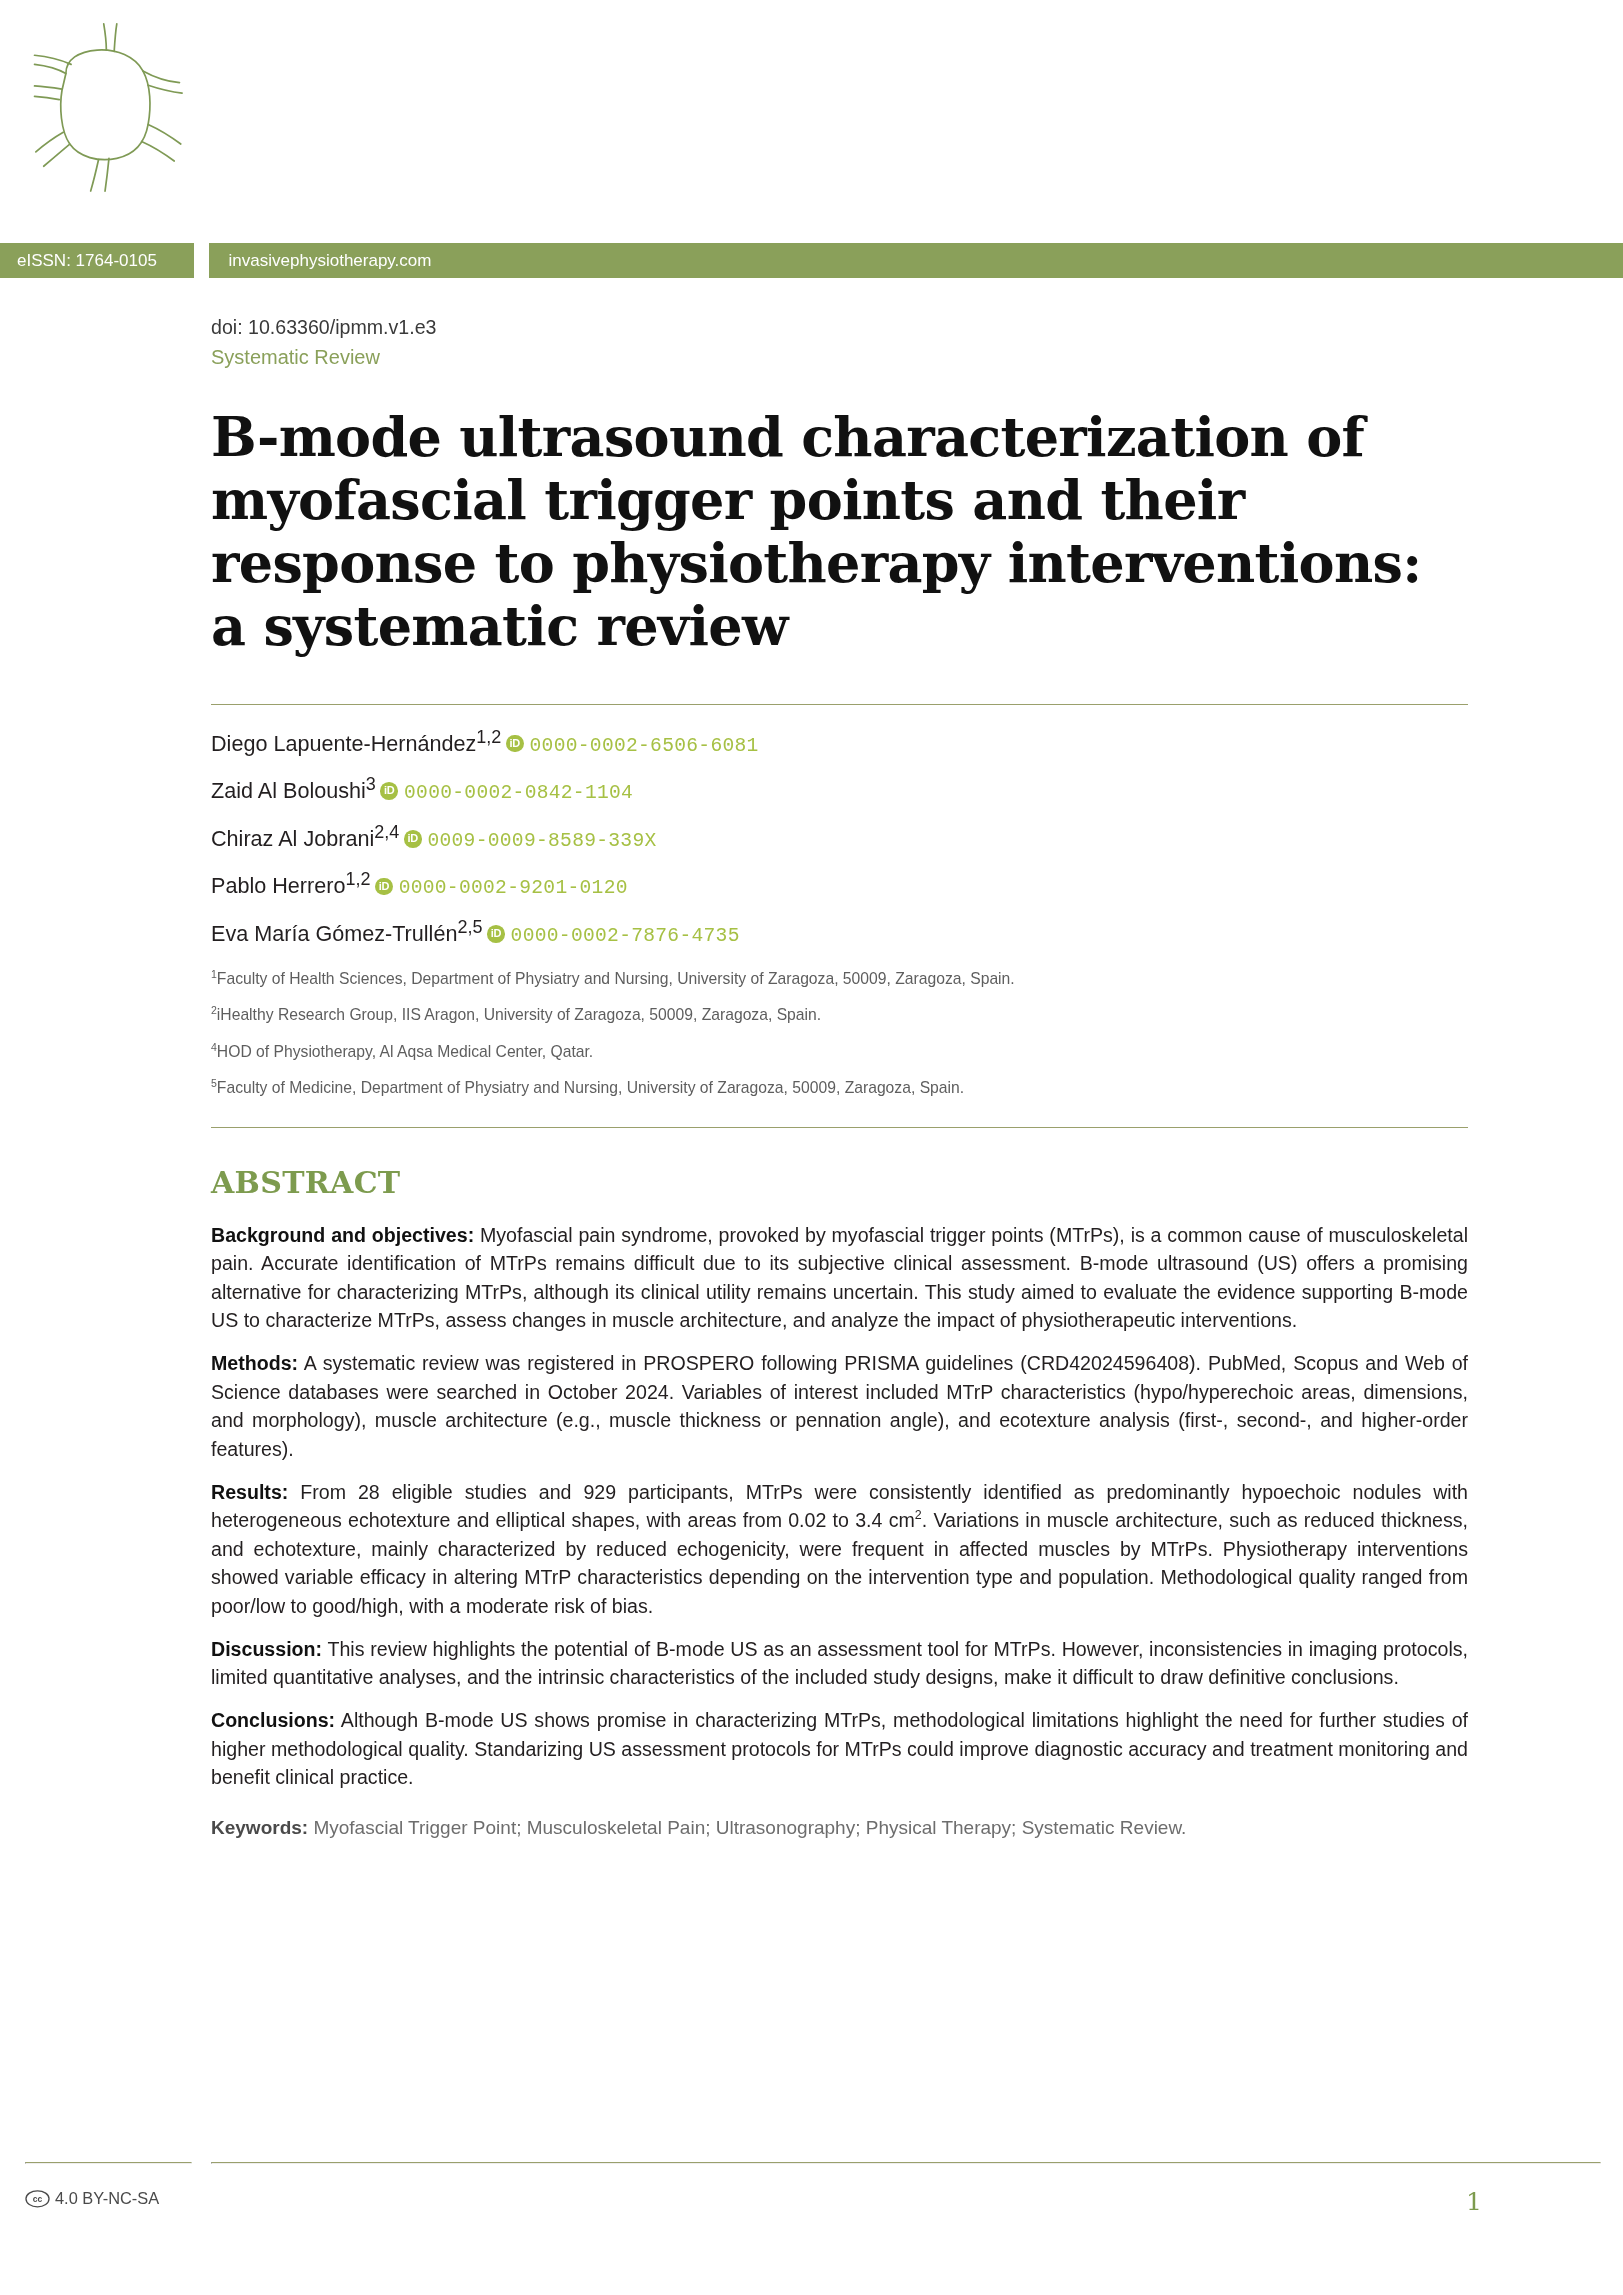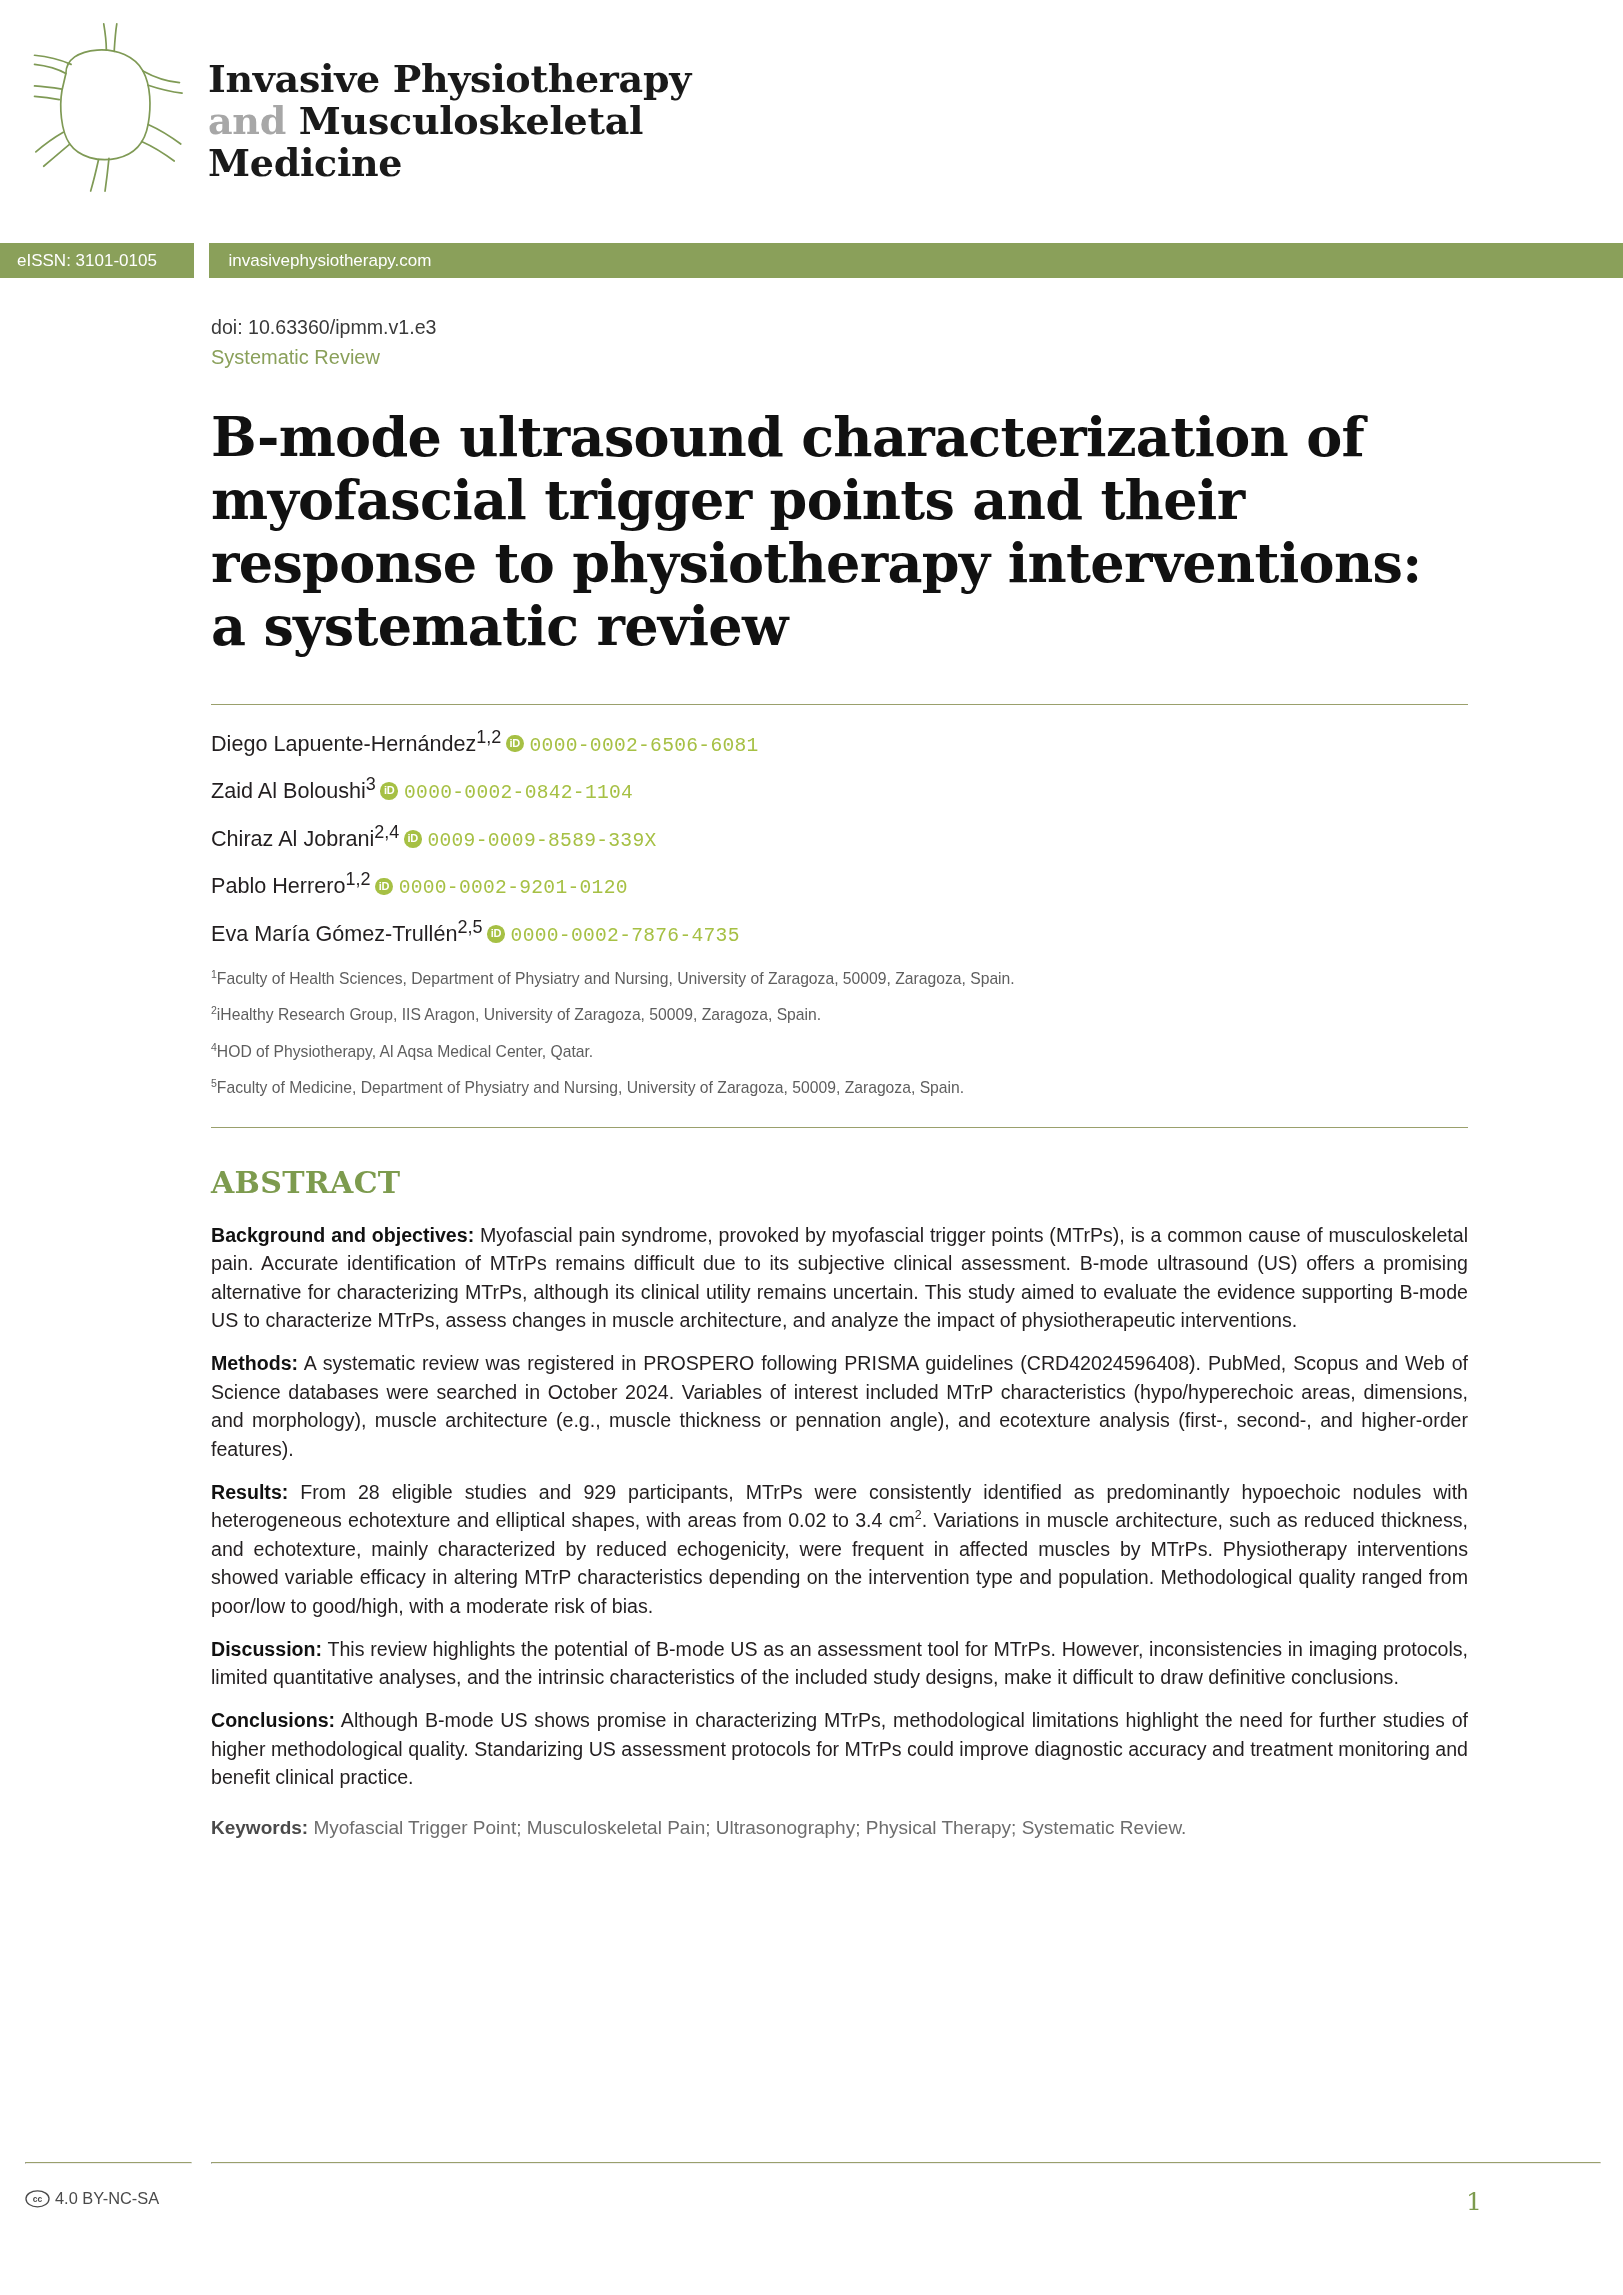--- a/index.html
+++ b/index.html
@@ -187,30 +187,24 @@
 
           <path d="M180 78 C198 88 216 94 236 96"></path>
           <path d="M188 100 C206 106 222 110 240 112"></path>
 
           <path d="M188 160 C206 168 222 178 238 190"></path>
           <path d="M178 186 C196 194 212 204 228 216"></path>
         </g>
       </svg>
     </div>
 
-    <div class="journal-name">
-      <span>Invasive Physiotherapy</span><br>
-      <span class="muted">and</span>
-      <span>Musculoskeletal</span><br>
-      <span>Medicine</span>
-    </div>
   </div>
 
   <div class="band band-issn">
-    <span>eISSN: 3101-0105</span>
+    <span>eISSN: 1764-0105</span>
   </div>
   <div class="band band-site">
     <span>invasivephysiotherapy.com</span>
   </div>
 
   <div class="content">
 
     <p class="doi">doi: 10.63360/ipmm.v1.e3</p>
     <p class="artlabel">Systematic Review</p>
 

